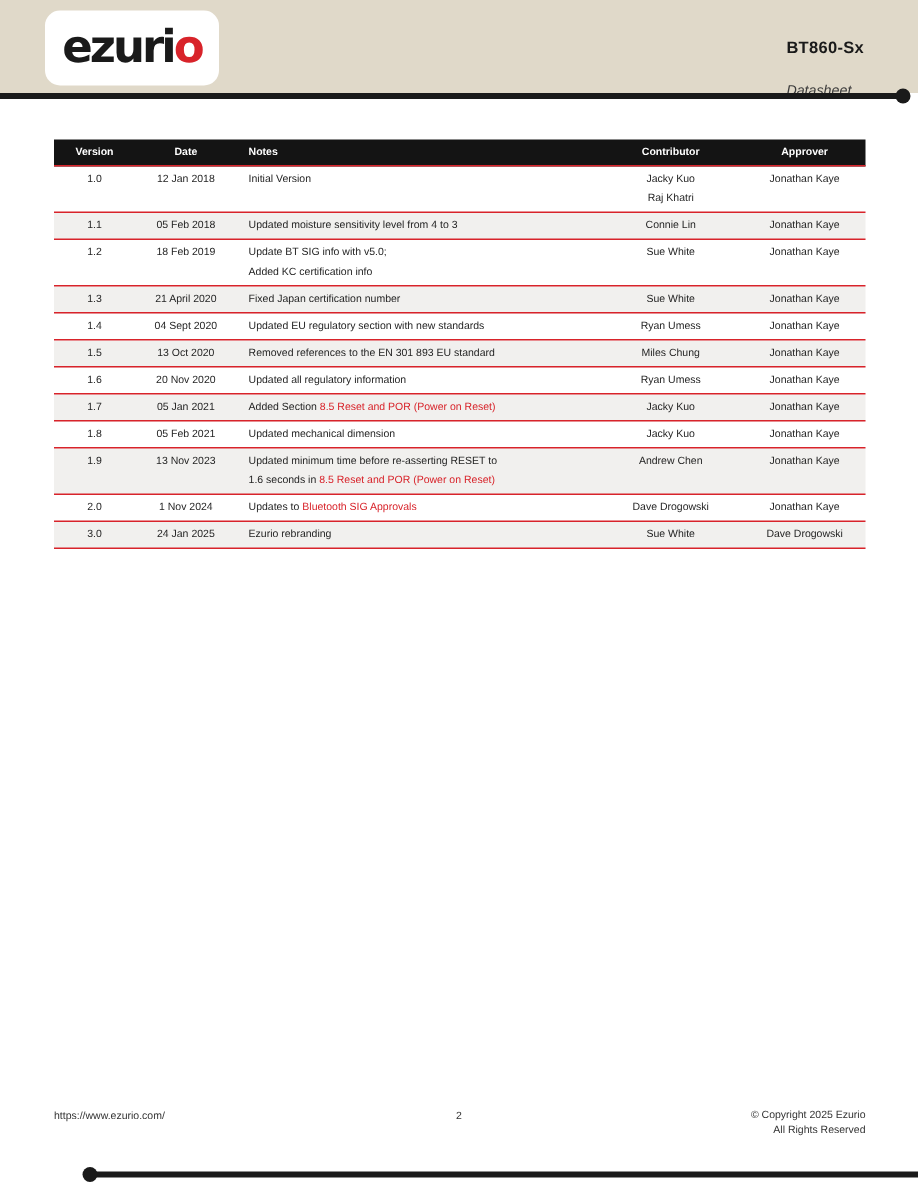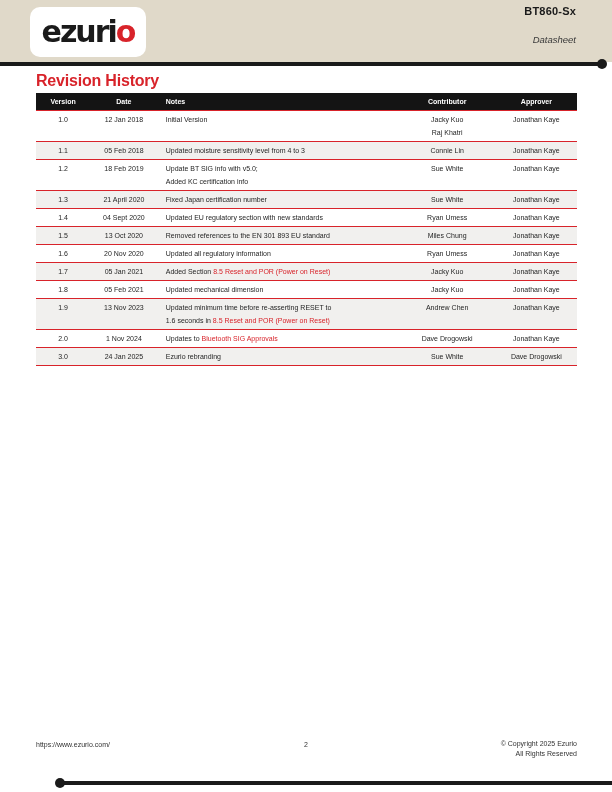--- a/index.html
+++ b/index.html
@@ -11,21 +11,21 @@
   .masthead{position:absolute;left:0;top:0;width:612px;height:62px;background:#e0d9c9;}
   .logo-box{
     position:absolute;left:30px;top:7px;width:116px;height:50px;background:#ffffff;
     border-radius:10px;display:flex;align-items:center;justify-content:center;
   }
   .logo-text{
     font-family:"DejaVu Sans",sans-serif;font-weight:bold;font-size:30px;line-height:1;
     letter-spacing:-2px;color:#1a1a1a;
   }
   .logo-text .logo-o{color:#d8232a;}
-  .head-right{position:absolute;right:36px;top:5px;text-align:right;}
+  .head-right{position:absolute;right:36px;top:26px;}
   .head-product{font-size:11px;font-weight:bold;color:#1a1a1a;letter-spacing:0.2px;}
   .head-doctype{font-size:9.5px;font-style:italic;color:#3a3a3a;margin-top:17px;}
   .rule-top{position:absolute;left:0;top:62px;width:600px;height:4px;background:#1a1a1a;}
   .rule-top-dot{position:absolute;left:597px;top:59px;width:10px;height:10px;border-radius:50%;background:#1a1a1a;}
   
   .page-title{
     position:absolute;left:36px;top:72px;font-size:16px;font-weight:600;
     color:#d8232a;letter-spacing:-0.2px;
   }
   
@@ -62,21 +62,20 @@
   <div class="logo-box">
     <span class="logo-text"><span>ezuri</span><span class="logo-o">o</span></span>
   </div>
   <div class="head-right">
     <div class="head-product">BT860-Sx</div>
     <div class="head-doctype">Datasheet</div>
   </div>
   <div class="rule-top"></div>
   <div class="rule-top-dot"></div>
 
-  <div class="page-title">Revision History</div>
 
   <table class="rev-table">
     <colgroup>
       <col style="width:10%">
         <col style="width:12.5%">
         <col style="width:44.5%">
         <col style="width:18%">
         <col style="width:15%">
     </colgroup>
     <thead>

